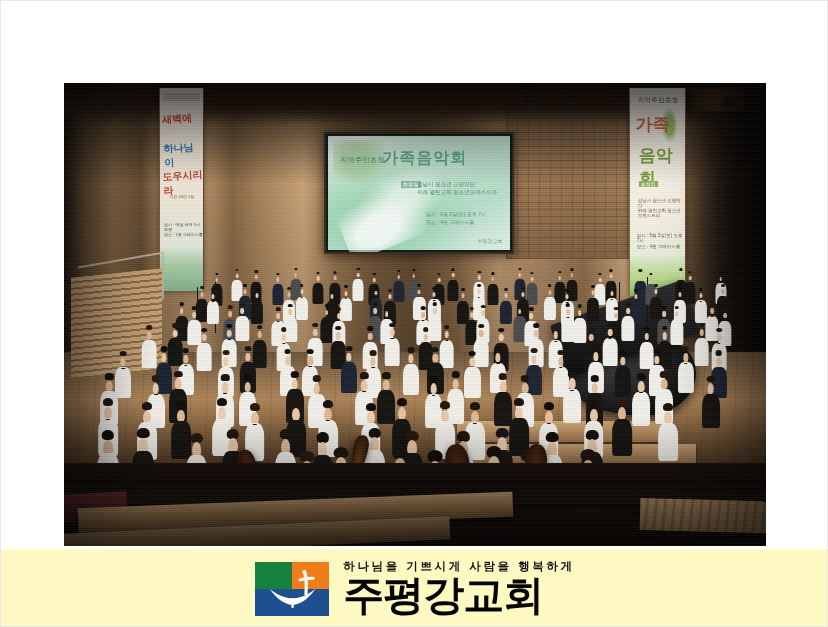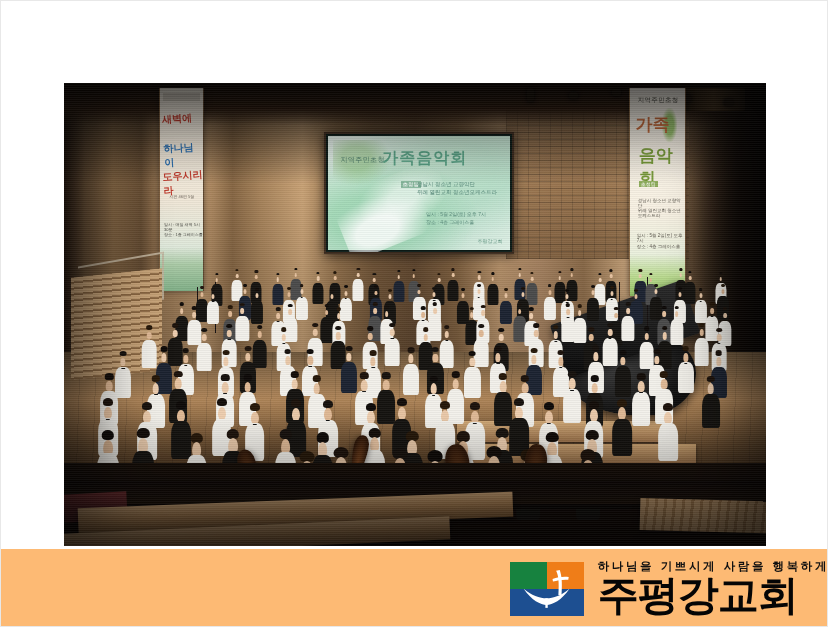--- a/index.html
+++ b/index.html
@@ -203,21 +203,21 @@
   .shade{position:absolute;inset:0;pointer-events:none;
      background:linear-gradient(180deg,rgba(0,0,0,.35) 0%,rgba(0,0,0,0) 22%,rgba(0,0,0,0) 72%,rgba(0,0,0,.5) 100%);}
   .vignette{position:absolute;inset:0;pointer-events:none;
      box-shadow:inset 0 0 70px 26px rgba(0,0,0,.62);}
   .grain{position:absolute;inset:0;pointer-events:none;opacity:.12;
      background:repeating-linear-gradient(0deg,rgba(255,255,255,.35) 0 1px,rgba(0,0,0,.35) 1px 2px);}
 
   
   .logo-bar{
     position:absolute;left:0;top:548px;width:828px;height:79px;
-    display:flex;align-items:center;justify-content:flex-end;gap:14px;background:#fdba74;
+    display:flex;align-items:center;justify-content:center;gap:14px;background:#fef9c3;
   }
   .logo-mark{
     position:relative;width:74px;height:54px;flex:0 0 auto;overflow:hidden;
   }
   .lm-g{position:absolute;left:0;top:0;width:50%;height:50%;}
   .lm-o{position:absolute;right:0;top:0;width:50%;height:50%;}
   .lm-b{position:absolute;left:0;bottom:0;width:100%;height:50%;}
   .lm-bird{position:absolute;left:6%;bottom:12%;width:88%;height:46%;}
   .lm-cross{position:absolute;right:18%;top:14%;width:26%;height:50%;}
 

